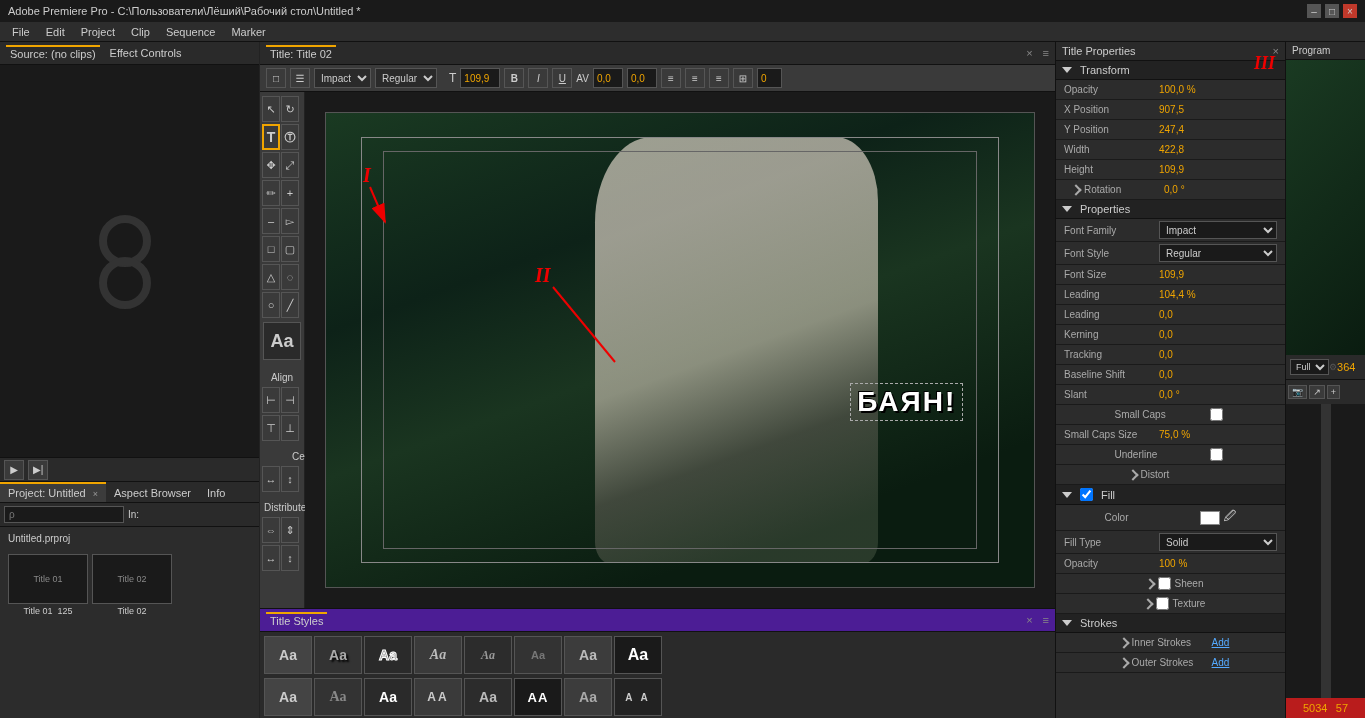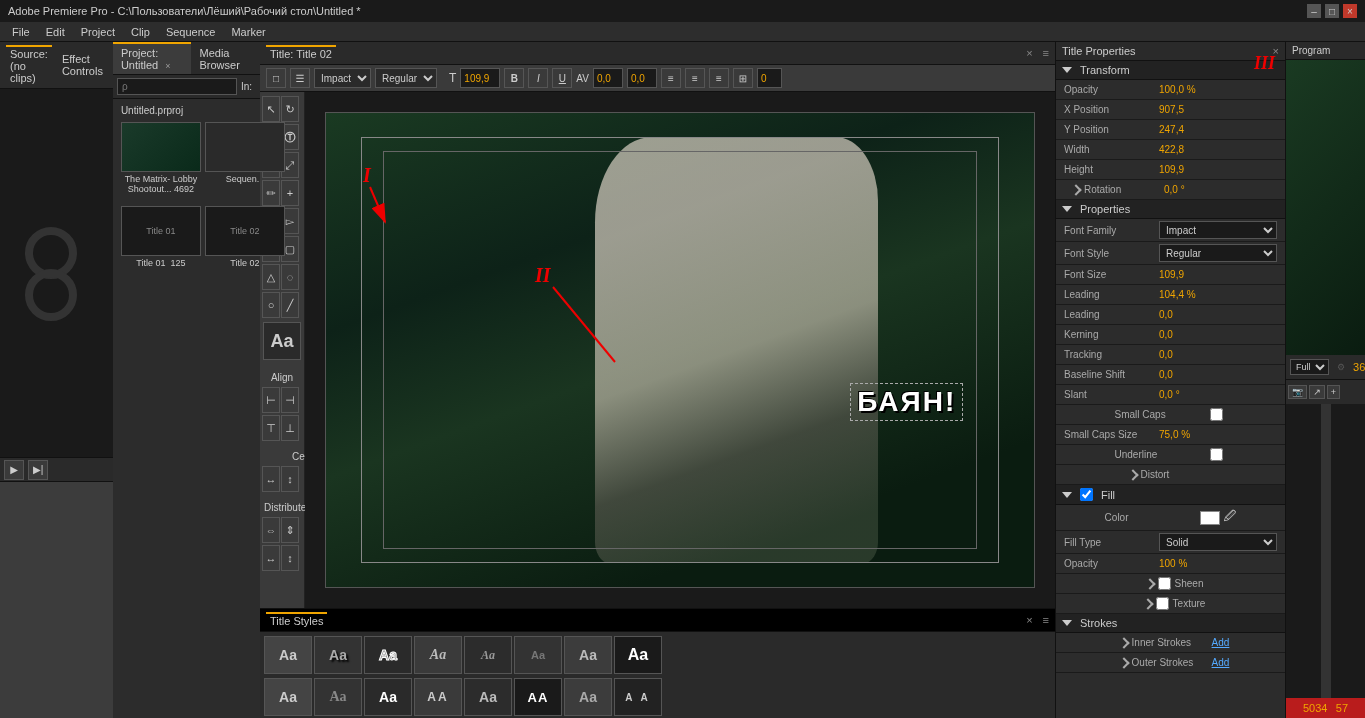--- a/index.html
+++ b/index.html
@@ -63,21 +63,21 @@
       display: flex;
       height: calc(718px - 42px);
     }
 
     
     .left-panel {
       width: 260px;
       background: #3c3c3c;
       border-right: 1px solid #222;
       display: flex;
-      flex-direction: row;
+      flex-direction: column;
     }
 
     .source-panel {
       height: 440px;
       background: #2c2c2c;
       border-bottom: 1px solid #111;
       display: flex;
       flex-direction: column;
     }
 
@@ -365,21 +365,21 @@
     }
 
     
     .title-styles-panel {
       height: 110px;
       background: #2a2a2a;
       border-top: 1px solid #111;
     }
 
     .title-styles-header {
-      background: #000000;
+      background: #4c1d95;
       padding: 3px 6px;
       font-size: 11px;
       color: #ccc;
       border-bottom: 1px solid #111;
       display: flex;
       align-items: center;
       gap: 6px;
     }
 
     .styles-grid {
@@ -637,44 +637,29 @@
         <button class="toolbar-btn">▶</button>
         <button class="toolbar-btn">▶|</button>
       </div>
     </div>
 
     <div class="project-panel">
       <div class="project-tabs">
         <span class="proj-tab active">
           Project: Untitled <span class="close-x">×</span>
         </span>
-        <span class="proj-tab">Media Browser</span>
+        <span class="proj-tab">Aspect Browser</span>
         <span class="proj-tab">Info</span>
       </div>
       <div class="search-bar">
         <input class="search-input" type="text" placeholder="ρ" style="">
         <span style="font-size:10px;color:#ccc;">In:</span>
       </div>
       <div class="project-content">
         <div class="project-filename">Untitled.prproj</div>
-        <div class="clip-grid">
-          <div class="clip-item">
-            <div class="clip-thumb">
-              <div class="clip-thumb-dark"></div>
-            </div>
-            <div class="clip-label">
-              The Matrix- Lobby Shootout...&nbsp;4692
-            </div>
-          </div>
-          <div class="clip-item">
-            <div class="clip-thumb" style="background:#2a2a2a;">
-            </div>
-            <div class="clip-label">Sequen...</div>
-          </div>
-        </div>
         <div class="clip-grid" style="margin-top:4px;">
           <div class="clip-item">
             <div class="clip-thumb" style="background:#1a1a1a;display:flex;align-items:center;justify-content:center;">
               <span style="color:#888;font-size:9px;">Title 01</span>
             </div>
             <div class="clip-label">Title 01&nbsp;&nbsp;125</div>
           </div>
           <div class="clip-item">
             <div class="clip-thumb" style="background:#1a1a1a;display:flex;align-items:center;justify-content:center;">
               <span style="color:#888;font-size:9px;">Title 02</span>
@@ -998,21 +983,21 @@
     </div>
   </div>
 
   <div class="far-right-panel">
     <div class="program-header">
       <span style="font-size:10px;color:#ccc;">Program</span>
     </div>
     <div class="program-preview">
       <div style="width:100%;height:100%;background:linear-gradient(135deg,#1a3a22 0%,#0a1c10 100%);"></div>
     </div>
-    <div style="padding:4px;background:#2a2a2a;border-bottom:1px solid #111;display:flex;align-items:center;gap:8px;">
+    <div style="padding:4px;background:#2a2a2a;border-bottom:1px solid #111;display:flex;align-items:center;gap:0;">
       <select style="background:#1a1a1a;border:1px solid #555;color:#ccc;font-size:9px;padding:1px;">
         <option>Full</option>
       </select>
       <span style="font-size:9px;color:#555;">⚙</span>
       <span class="num-label" style="font-size:11px;">364</span>
     </div>
     <div class="program-controls">
       <button class="prog-btn">📷</button>
       <button class="prog-btn">↗</button>
       <button class="prog-btn">+</button>

